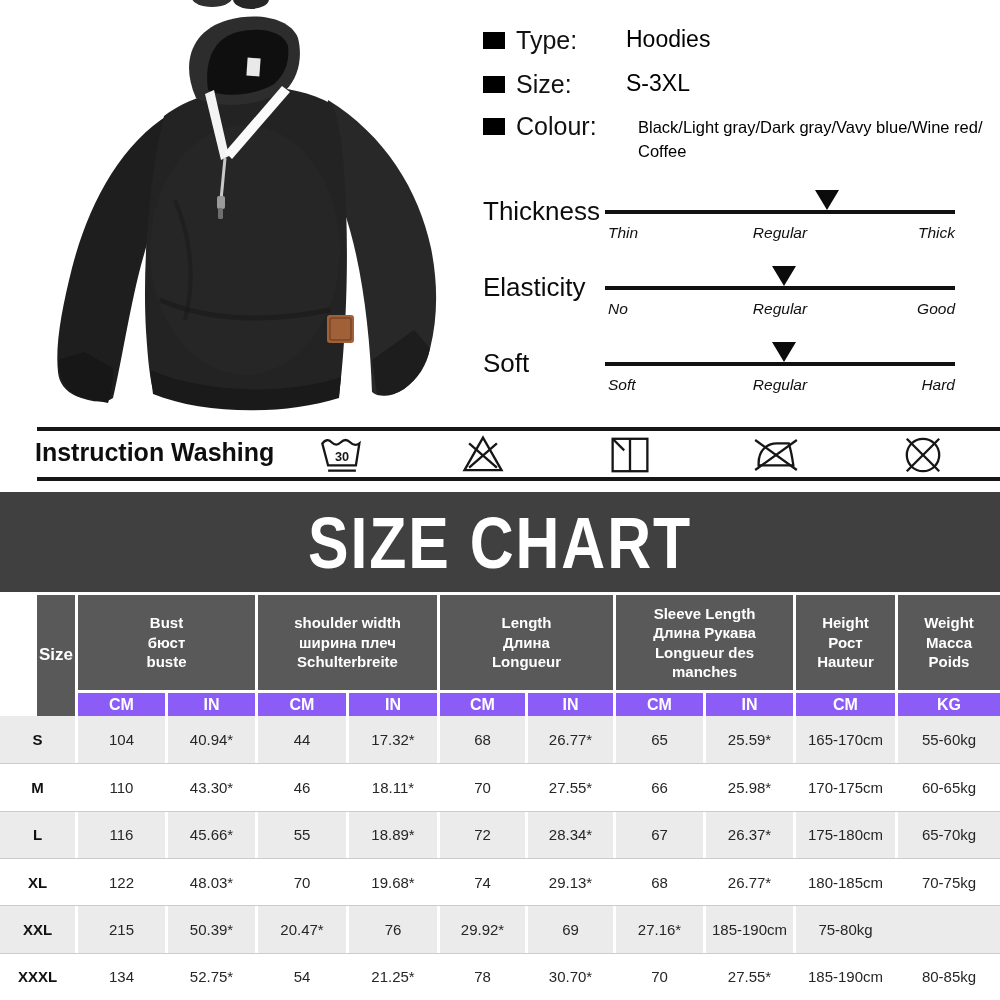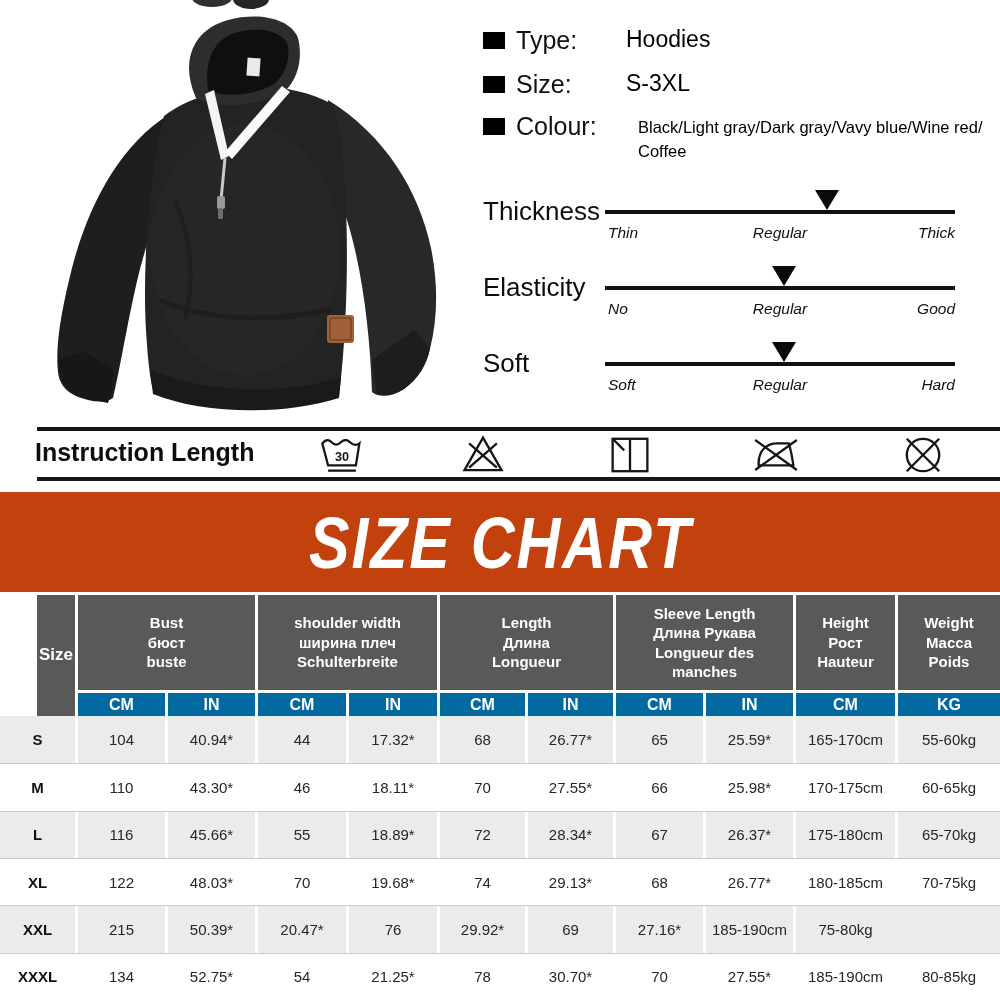--- a/index.html
+++ b/index.html
@@ -31,36 +31,36 @@
 
   
   .rule { position:absolute; left:37px; right:0; height:4px; background:#161616; }
   .washing-label { position:absolute; left:35px; top:438px; font-size:25px; font-weight:600; color:#0e0e0e; }
   .wicon { position:absolute; top:433px; width:46px; height:44px; }
   .wicon svg { width:100%; height:100%; }
   .wicon path, .wicon circle, .wicon line, .wicon rect { fill:none; stroke:#161616; stroke-width:2; }
   .wicon text { fill:#161616; stroke:none; font-family:"Liberation Sans",sans-serif; font-weight:bold; font-size:11px; }
 
   
-  .banner { position:absolute; left:0; top:492px; width:1000px; height:100px; background:#c2410c;
-            display:flex; align-items:center; justify-content:center;font-style:italic; }
+  .banner { position:absolute; left:0; top:492px; width:1000px; height:100px; background:#404040;
+            display:flex; align-items:center; justify-content:center; }
   .banner-text { color:#fff; font-size:62px; font-weight:800; letter-spacing:2px;
                  transform:scale(0.98,1.18); white-space:nowrap; }
 
   .thead { position:absolute; left:0; top:595px; width:1000px; height:121px;
            display:grid; color:#fff;
            grid-template-columns:75px 90px 90px 91px 91px 88px 88px 90px 90px 102px 105px;
            grid-template-rows:95px 26px; }
   .hcell { background:#595959; display:flex; align-items:center; justify-content:center;
            text-align:center; font-weight:700; font-size:15px; line-height:1.3;
            white-space:pre-line; border-left:3px solid #fff; }
   .hcell.first { border-left:none;margin-left:37px; }
   .hcell.size { grid-row:1 / 3; font-size:17px; }
   .hcell.span2 { grid-column:span 2; }
-  .ucell { background:#0369a1; display:flex; align-items:center; justify-content:center;
+  .ucell { background:#8b5cf6; display:flex; align-items:center; justify-content:center;
            font-weight:700; font-size:16px; border-left:3px solid #fff; border-top:3px solid #fff; }
 
   .tbody { position:absolute; left:0; top:716px; width:1000px; height:284px;
            display:grid; grid-template-rows:repeat(6,1fr); }
   .trow { display:grid; grid-template-columns:75px 90px 90px 91px 91px 88px 88px 90px 90px 102px 105px;
           background:#fff; border-top:1px solid #cccccc; }
   .trow:first-child { border-top:none; }
   .trow.alt { background:#ebebeb; }
   .tcell { display:flex; align-items:center; justify-content:center; font-size:15px;
            color:#262626; border-left:3px solid #fff; }
@@ -148,21 +148,21 @@
       <div class="track-line"></div>
       <div class="marker" style="left: 51%;"></div>
       <div class="tick left">Soft</div>
       <div class="tick center">Regular</div>
       <div class="tick right">Hard</div>
     </div>
   </div>
 
   <div class="rule" style="top:427px"></div>
   <div class="rule" style="top:477px"></div>
-  <div class="washing-label">Instruction Length</div>
+  <div class="washing-label">Instruction Washing</div>
 
   <div class="wicon" style="left:319px">
     <svg viewBox="0 0 38 38">
       <path d="M2,9 Q6,4 10,8 Q14,12 18,8 Q22,4 26,8 Q30,12 34,9 L31,28 L7,28 Z"></path>
       <text x="19" y="24" text-anchor="middle">30</text>
       <line x1="7" y1="32.5" x2="31" y2="32.5"></line>
     </svg>
   </div>
   <div class="wicon" style="left:460px">
     <svg viewBox="0 0 38 38">

